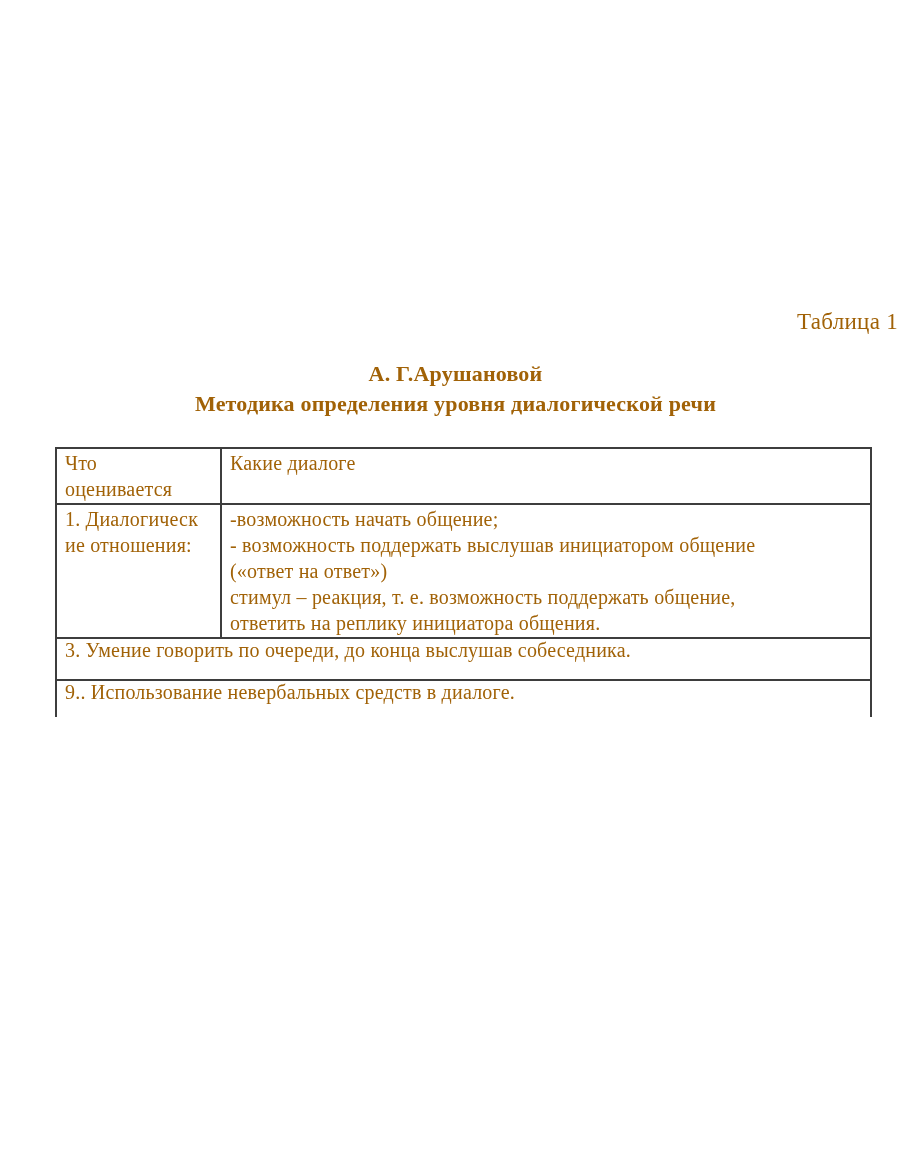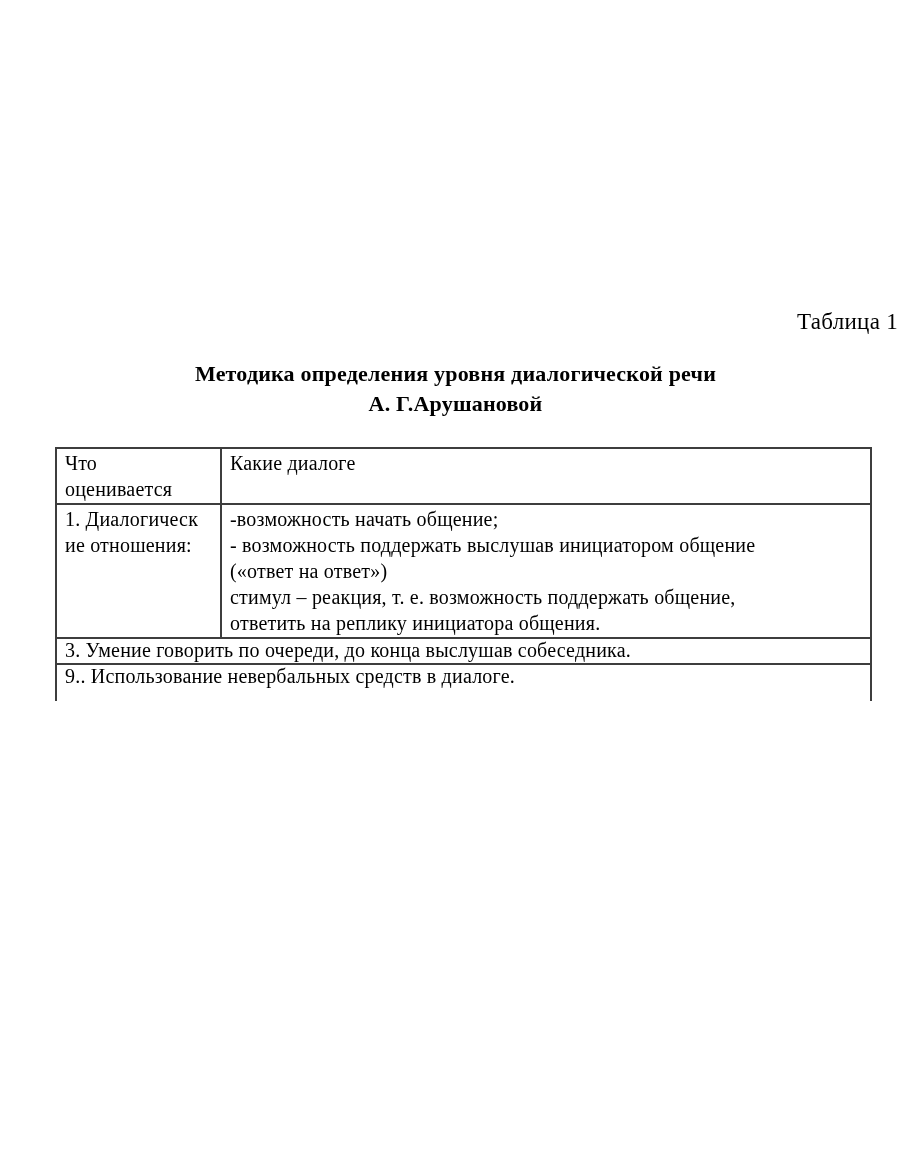--- a/index.html
+++ b/index.html
@@ -2,21 +2,21 @@
 <html><head>
 <meta charset="utf-8">
 <style>
   html, body { margin: 0; padding: 0; background: #ffffff; }
   .page {
     position: relative;
     width: 910px;
     height: 1155px;
     background: #ffffff;
     font-family: "Liberation Serif", serif;
-    color: #000000;
+    color: #a16207;
     overflow: hidden;
   }
   .caption {
     position: absolute;
     top: 308px;
     right: 12px;
     font-size: 23px;
     line-height: 28px;
     letter-spacing: 0.3px;
   }
@@ -47,33 +47,33 @@
     line-height: 26px;
     letter-spacing: 0.2px;
     white-space: pre-line;
     padding: 1px 6px 1px 8px;
     overflow: hidden;
   }
   .grid col.c1 { width: 165px; }
   .grid tr.r-header { height: 56px; }
   .grid tr.r1 { height: 129px; border-radius: 21px; }
   .grid tr.r2 { height: 80px; }
-  .grid tr.compact td { line-height: 22px; height: 24px; padding-top: 0; padding-bottom: 0; }
+  .grid tr.compact td { line-height: 22px; height: 24px; padding-top: 0; padding-bottom: 16px; }
   .grid tr.last td { border-bottom: none; height: 30px; padding-bottom: 6px; }
 </style>
 </head>
 <body>
 
 <div class="page">
 
   <div class="caption">Таблица 1</div>
 
   <div class="heading">
+    <div>А. Г.Арушановой</div>
     <div>Методика определения уровня диалогической речи</div>
-    <div>А. Г.Арушановой</div>
   </div>
 
   <table class="grid">
     <colgroup>
       <col class="c1">
       <col class="c2">
     </colgroup>
     <tbody>
       <tr class="r-header">
         <td>Что

